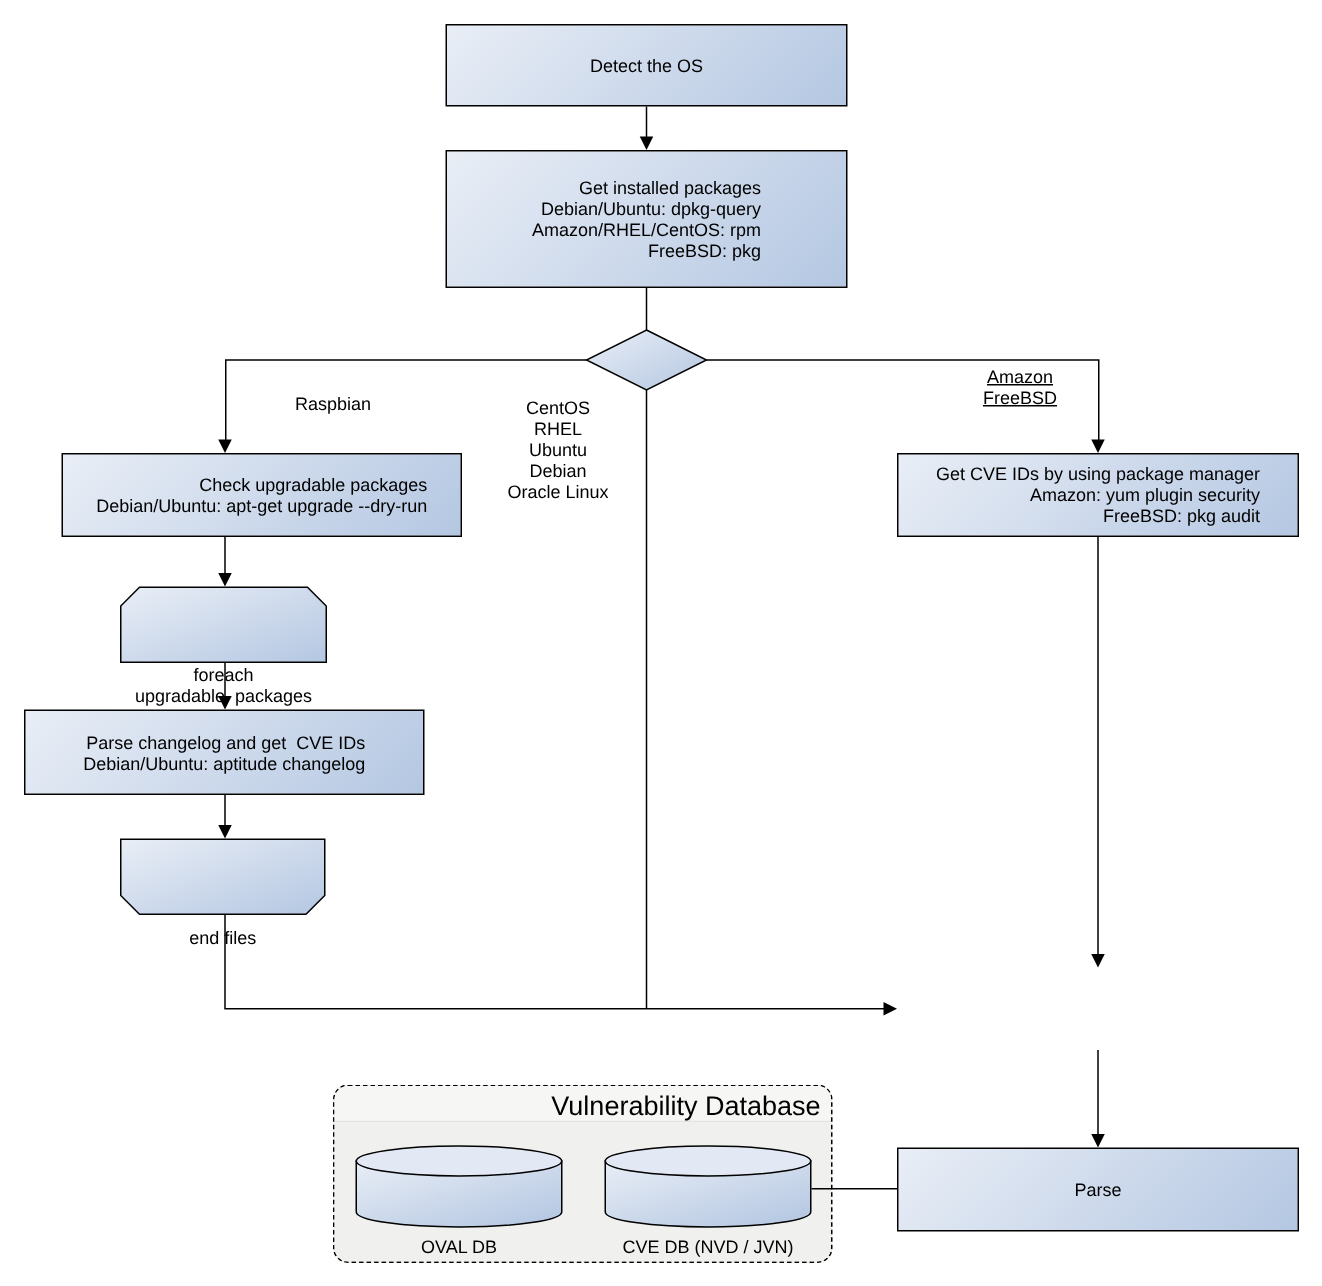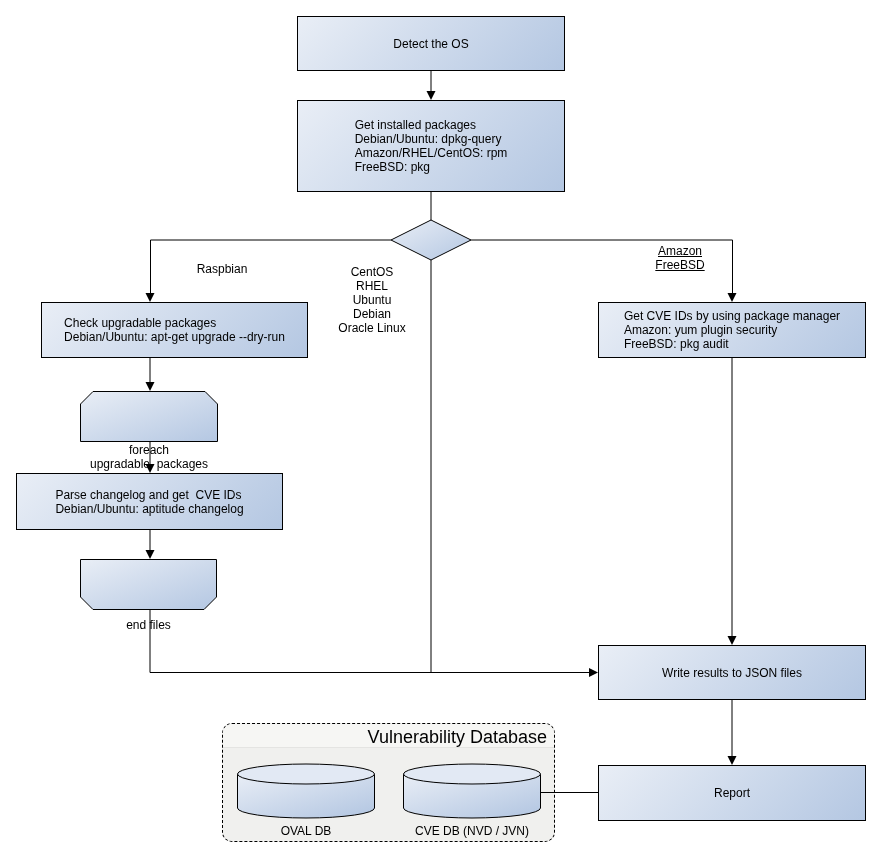--- a/index.html
+++ b/index.html
@@ -21,21 +21,21 @@
     z-index: 1;
   }
   .node {
     position: absolute;
     box-sizing: border-box;
     border: 1px solid var(--node-border, #000);
     background: linear-gradient(135deg, var(--node-light, #e9eef6) 0%, var(--node-dark, #b4c7e2) 100%);
     display: flex;
     align-items: center;
     justify-content: center;
-    text-align: left;
+    text-align: right;
     font-size: 12px;
     line-height: 14px;
     color: #000;
     white-space: pre;
     z-index: 2;
   }
   .shape-label {
     position: absolute;
     box-sizing: border-box;
     display: flex;
@@ -158,23 +158,22 @@
   <div class="node" style="left:16px; top:302px; width:267px; height:56px;margin-left:25px;">Check upgradable packages
 Debian/Ubuntu: apt-get upgrade --dry-run</div>
 
   <div class="node" style="left:16px; top:473px; width:267px; height:57px;">Parse changelog and get  CVE IDs
 Debian/Ubuntu: aptitude changelog</div>
 
   <div class="node" style="left:598px; top:302px; width:268px; height:56px;">Get CVE IDs by using package manager
 Amazon: yum plugin security
 FreeBSD: pkg audit</div>
 
-  <div class="node" style="left:598px; top:645px; width:268px; height:55px;">Write results to JSON files</div>
 
-  <div class="node" style="left:598px; top:765px; width:268px; height:56px;">Report</div>
+  <div class="node" style="left:598px; top:765px; width:268px; height:56px;">Parse</div>
 
   <div class="shape-label" style="left:80px; top:391px; width:138px; height:51px;">foreach
 upgradable  packages</div>
 
   <div class="shape-label" style="left:80px; top:559px; width:137px; height:51px;">end files</div>
 
   <div class="shape-label" style="left:237px; top:772px; width:138px; height:38px;">OVAL DB</div>
 
   <div class="shape-label" style="left:403px; top:772px; width:138px; height:38px;">CVE DB (NVD / JVN)</div>
 

